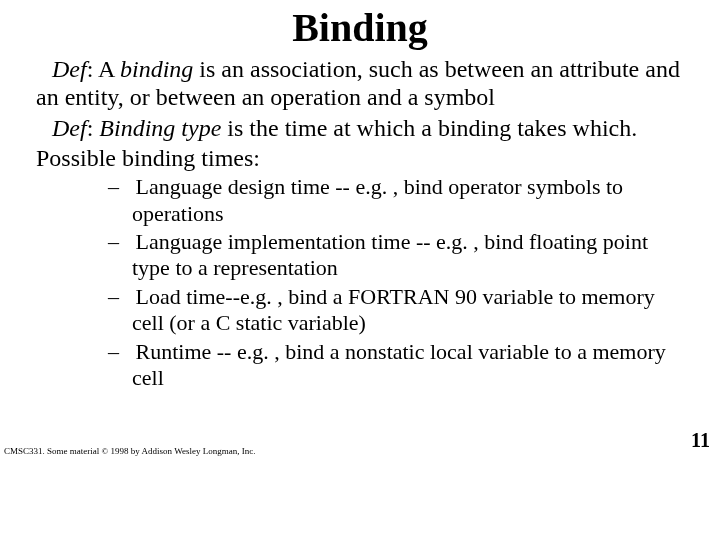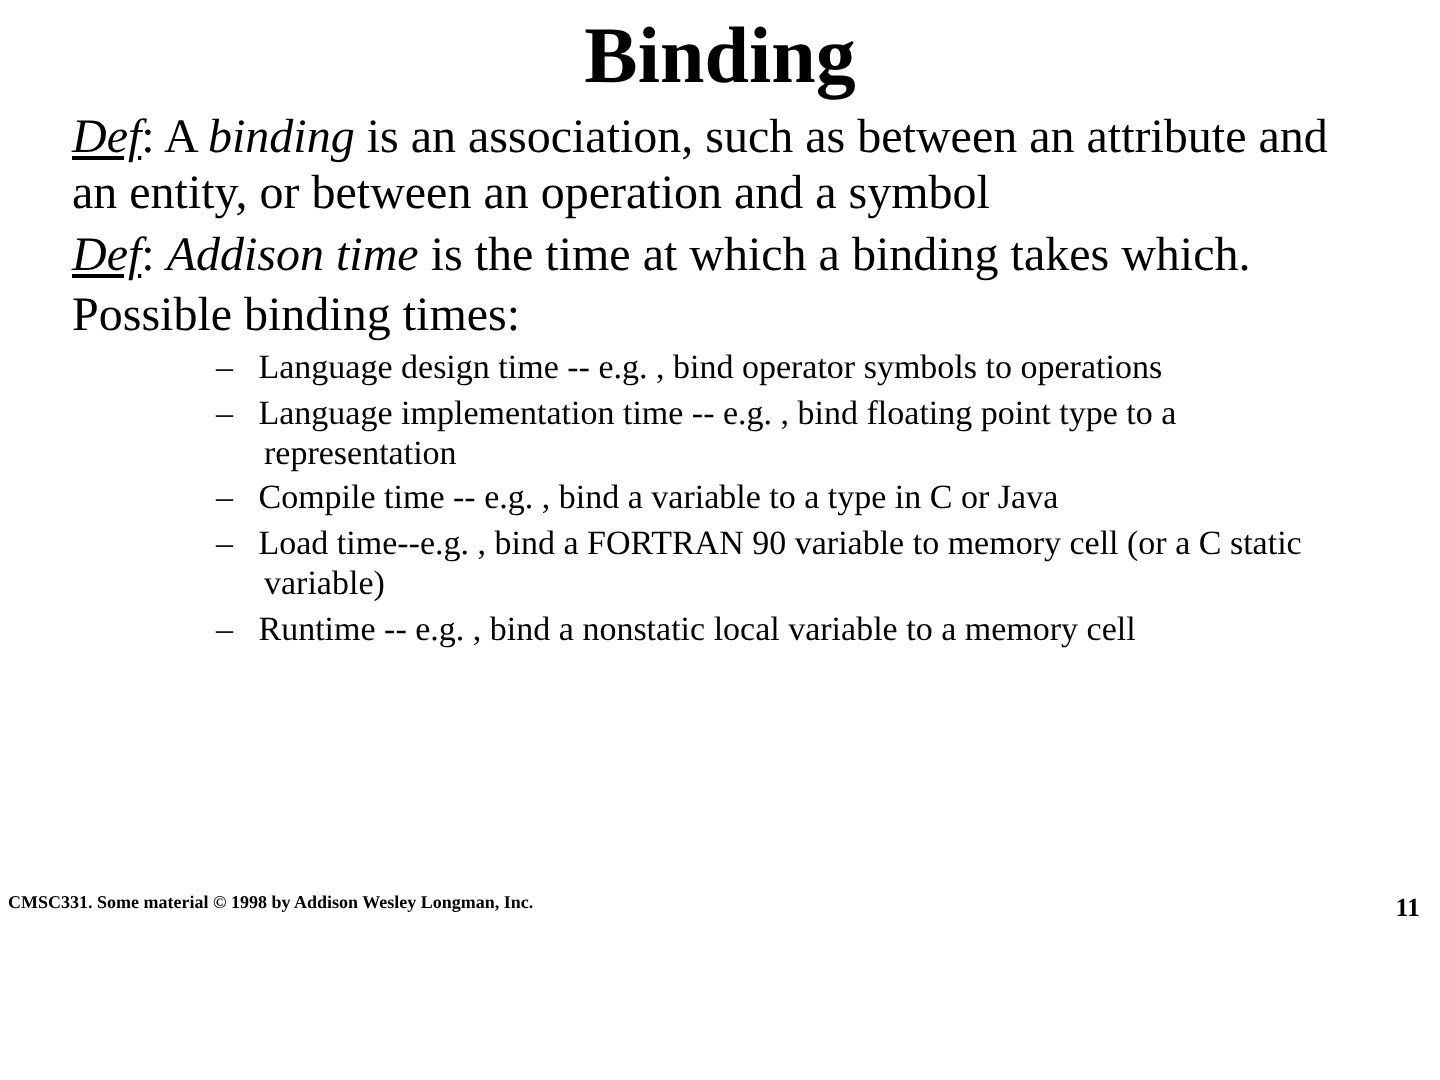--- a/index.html
+++ b/index.html
@@ -26,80 +26,79 @@
   .body {
     padding: 4px 36px 0 36px;
   }
   .para {
     font-size: 24px;
     line-height: 1.18;
     margin: 0 0 2px 0;
   }
   .deflabel {
     font-style: italic;
-    text-decoration: underline;
+    margin-left: 16px;
   }
   .term {
     font-style: italic;
   }
   .bullets {
     margin: 2px 0 0 0;
     padding: 0 0 0 72px;
-    font-size: 17px;
+    font-size: 22px;
     line-height: 1.2;
   }
   .bullets li {
     list-style: none;
     position: relative;
     margin-bottom: 2px;
     padding-left: 24px;
     text-indent: -24px;
   }
   .bullets li::before {
     content: "–   ";
     white-space: pre;
   }
   .footer-left {
     position: absolute;
     left: 4px;
     bottom: 8px;
     font-size: 9px;
-    font-weight: bold;
+    font-weight: normal;
   }
   .footer-right {
     position: absolute;
     right: 10px;
-    bottom: 2px;
-    font-size: 13px;
+    bottom: 12px;
+    font-size: 20px;
     font-weight: bold;
   }
 </style>
 </head>
 <body>
 
 <div class="slide">
 
   <div class="title">Binding</div>
 
   <div class="body">
 
     <p class="para">
       <span class="deflabel">Def</span><span>: A </span><span class="term">binding</span><span> is an association, such as between an attribute and an entity, or between an operation and a symbol</span>
     </p>
 
     <p class="para">
-      <span class="deflabel">Def</span><span>: </span><span class="term">Addison time</span><span> is the time at which a binding takes which.</span>
+      <span class="deflabel">Def</span><span>: </span><span class="term">Binding type</span><span> is the time at which a binding takes which.</span>
     </p>
 
     <p class="para">Possible binding times:</p>
 
     <ul class="bullets">
       <li>Language design time -- e.g. , bind operator symbols to operations</li>
       <li>Language implementation time -- e.g. , bind floating point type to a representation</li>
-      <li>Compile time -- e.g. , bind a variable to a type in C or Java</li>
       <li>Load time--e.g. , bind a FORTRAN 90 variable to  memory cell (or a C static variable)</li>
       <li>Runtime -- e.g. , bind a nonstatic local variable to  a memory cell</li>
     </ul>
 
   </div>
 
   <div class="footer-left">CMSC331.  Some material © 1998 by Addison Wesley Longman, Inc.</div>
   <div class="footer-right">11</div>
 
 </div>

